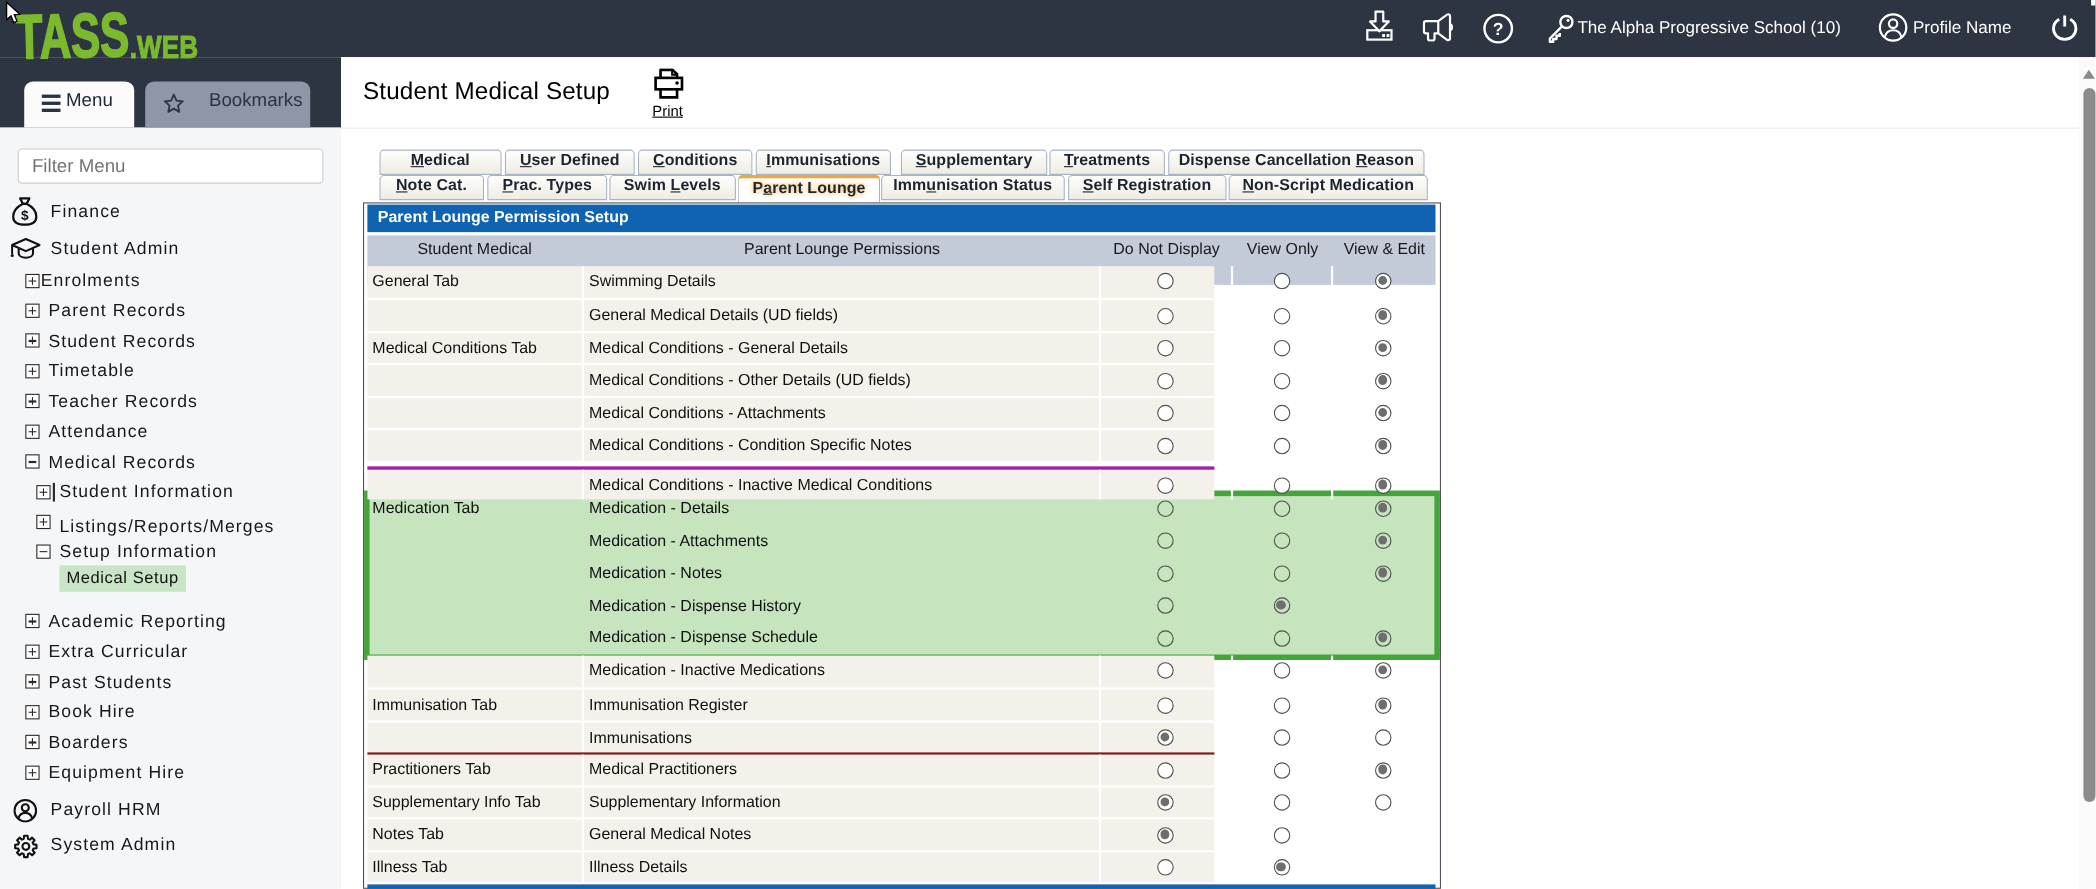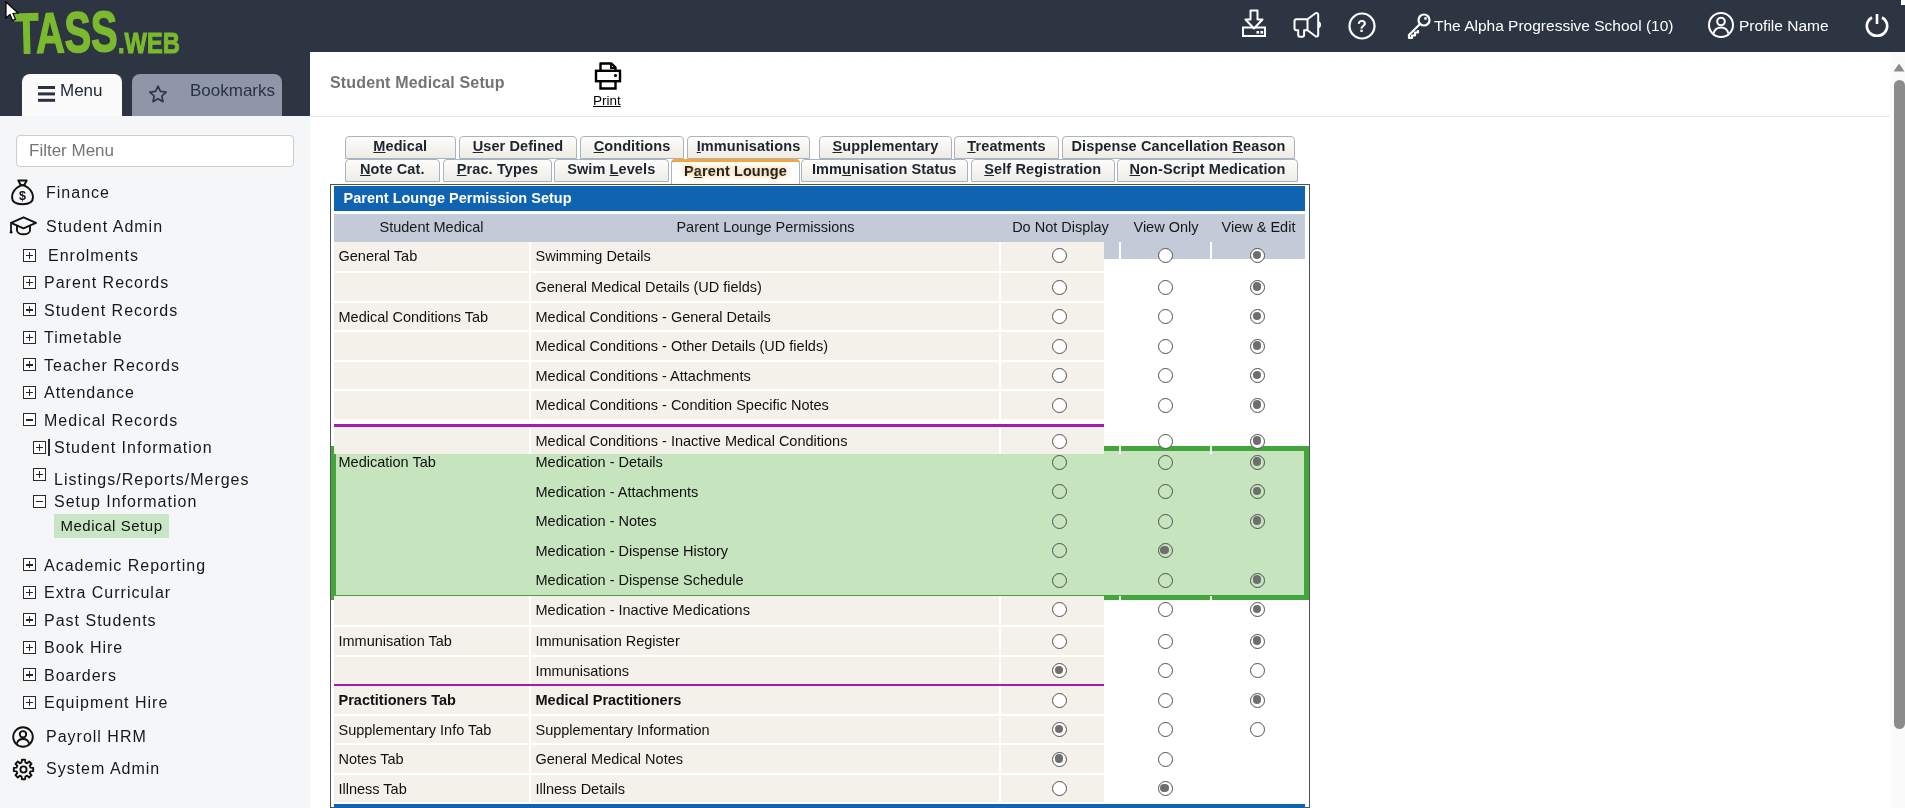--- a/index.html
+++ b/index.html
@@ -16,21 +16,21 @@
   #bmtab { position:absolute; left:132px; top:74px; width:150px; height:42px; background:#8e96a7;
      border-radius:8px 8px 0 0; color:#2a3345; font-size:17px; }
   #filter { position:absolute; left:16px; top:135px; width:278px; height:32px; border:1px solid #cccccc;
      border-radius:4px; background:#fff; font-size:17px; color:#9a9fa6; padding-left:12px;
      font-family:"Liberation Sans", sans-serif; }
   .mi { position:absolute; height:27px; line-height:27px; font-size:16px; color:#16181a; letter-spacing:1px; white-space:nowrap; }
   #medsetup { position:absolute; left:54px; top:514px; width:115px; height:24px; background:#c8e5c6;
      line-height:24px; font-size:15px; color:#111; text-align:center; letter-spacing:0.55px;}
   #content { position:absolute; left:310px; top:52px; width:1580px; height:756px; background:#fff; }
   #hdrline { position:absolute; left:310px; top:115.5px; width:1580px; height:1px; background:#e8e8e8; }
-  #pagetitle { position:absolute; left:330px; top:72.5px; font-size:16px; line-height:20px; color:#737373; letter-spacing:0.15px;font-weight:bold; }
+  #pagetitle { position:absolute; left:330px; top:72.5px; font-size:22px; line-height:20px; color:#000000; letter-spacing:0.15px; }
   #printlbl { position:absolute; left:593px; top:93px; font-size:13.5px; color:#000; text-decoration:underline; }
   .tab { position:absolute; height:23px; line-height:18px; text-align:center; font-size:14.5px; font-weight:bold;
      color:#1c2430; background:linear-gradient(#fdfdfb, #eeece4); border:1px solid #a9b4c3;
      border-radius:4px 4px 0 0; letter-spacing:0.1px; white-space:nowrap; }
   .tabact { background:#fff; border-top:3px solid #f0a63a; border-bottom:none; height:25.5px;
      text-shadow:0 0 4px #ffc775, 0 0 7px #ffd79a; }
   #tbl { position:absolute; left:330px; top:184px; width:980px; height:624px;
      border:1.5px solid #4d5259; background:#fff; }
   #tbltitle { position:absolute; left:2.5px; top:1px; width:971px; height:25px; background:#0f63b1;
      color:#fff; font-weight:bold; font-size:14.5px; line-height:25px; padding-left:10px; }
@@ -86,21 +86,21 @@
 <path d="M10.8 6.3 C5.2 9.2 2 13.8 2 18 C2 22.8 5.8 25.2 12.5 25.2 C19.2 25.2 23 22.8 23 18 C23 13.8 19.8 9.2 14.2 6.3 Z" fill="none" stroke="#111" stroke-width="2"></path>
 <text x="12.5" y="20.8" font-size="12.5" font-weight="bold" fill="#111" text-anchor="middle" font-family="Liberation Sans">$</text>
     </svg>
 <div class="mi" style="left:46px;top:212.5px;">Student Admin</div>
 <svg width="28" height="21" viewBox="0 0 28 21" style="position:absolute;left:9px;top:216.0px;">
 <path d="M14.5 1.3 L27 6.8 L14.5 12.3 L2 6.8 Z" fill="none" stroke="#111" stroke-width="1.9" stroke-linejoin="round"></path>
 <path d="M8 10 L8 14.2 C8 16.6 10.9 18.3 14.5 18.3 C18.1 18.3 21 16.6 21 14.2 L21 10" fill="none" stroke="#111" stroke-width="1.9"></path>
 <path d="M2 7.2 L2 15" stroke="#111" stroke-width="1.8"></path>
       <circle cx="2.1" cy="16.2" r="1.4" fill="#111"></circle>
     </svg>
-<div class="mi" style="left:48px;top:242.0px;text-align:right;">Enrolments</div>
+<div class="mi" style="left:37px;top:242.0px;text-align:right;">Enrolments</div>
 <span style="position:absolute;left:23px;top:248.5px;width:13px;height:13px;border:1px solid #2a2a2a;background:#fff;">
       <span style="position:absolute;left:2px;top:5px;width:7px;height:1.6px;background:#2a2a2a;"></span>
       <span style="position:absolute;left:4.7px;top:2.3px;width:1.6px;height:7px;background:#2a2a2a;"></span>
     </span>
 <div class="mi" style="left:44px;top:269.0px;">Parent Records</div>
 <span style="position:absolute;left:23px;top:275.5px;width:13px;height:13px;border:1px solid #2a2a2a;background:#fff;">
       <span style="position:absolute;left:2px;top:5px;width:7px;height:1.6px;background:#2a2a2a;"></span>
       <span style="position:absolute;left:4.7px;top:2.3px;width:1.6px;height:7px;background:#2a2a2a;"></span>
     </span>
 <div class="mi" style="left:44px;top:296.5px;">Student Records</div>
@@ -337,21 +337,21 @@
 <div class="row" style="top:469.5px;height:29.5px;border-top:2px solid #fff;">
       <div class="c2t">Immunisations</div>
       <div class="vsep" style="left:195px;"></div>
       <div class="vsep" style="left:665px;"></div>
       <div class="vsep" style="left:785px;"></div>
       <div class="vsep" style="left:876px;"></div>
       <div class="radio on" style="left:718.5px;"></div>
       <div class="radio" style="left:824.0px;"></div>
       <div class="radio" style="left:916.5px;"></div>
     </div>
-<div class="row" style="top:499.0px;height:29.5px;border-top:2px solid #a21caf;font-weight:bold;">
+<div class="row" style="top:499.0px;height:29.5px;border-top:2px solid #7f1d1d;">
       <div class="c1t">Practitioners Tab</div>
       <div class="c2t">Medical Practitioners</div>
       <div class="vsep" style="left:195px;"></div>
       <div class="vsep" style="left:665px;"></div>
       <div class="vsep" style="left:785px;"></div>
       <div class="vsep" style="left:876px;"></div>
       <div class="radio" style="left:718.5px;"></div>
       <div class="radio" style="left:824.0px;"></div>
       <div class="radio on" style="left:916.5px;"></div>
     </div>

